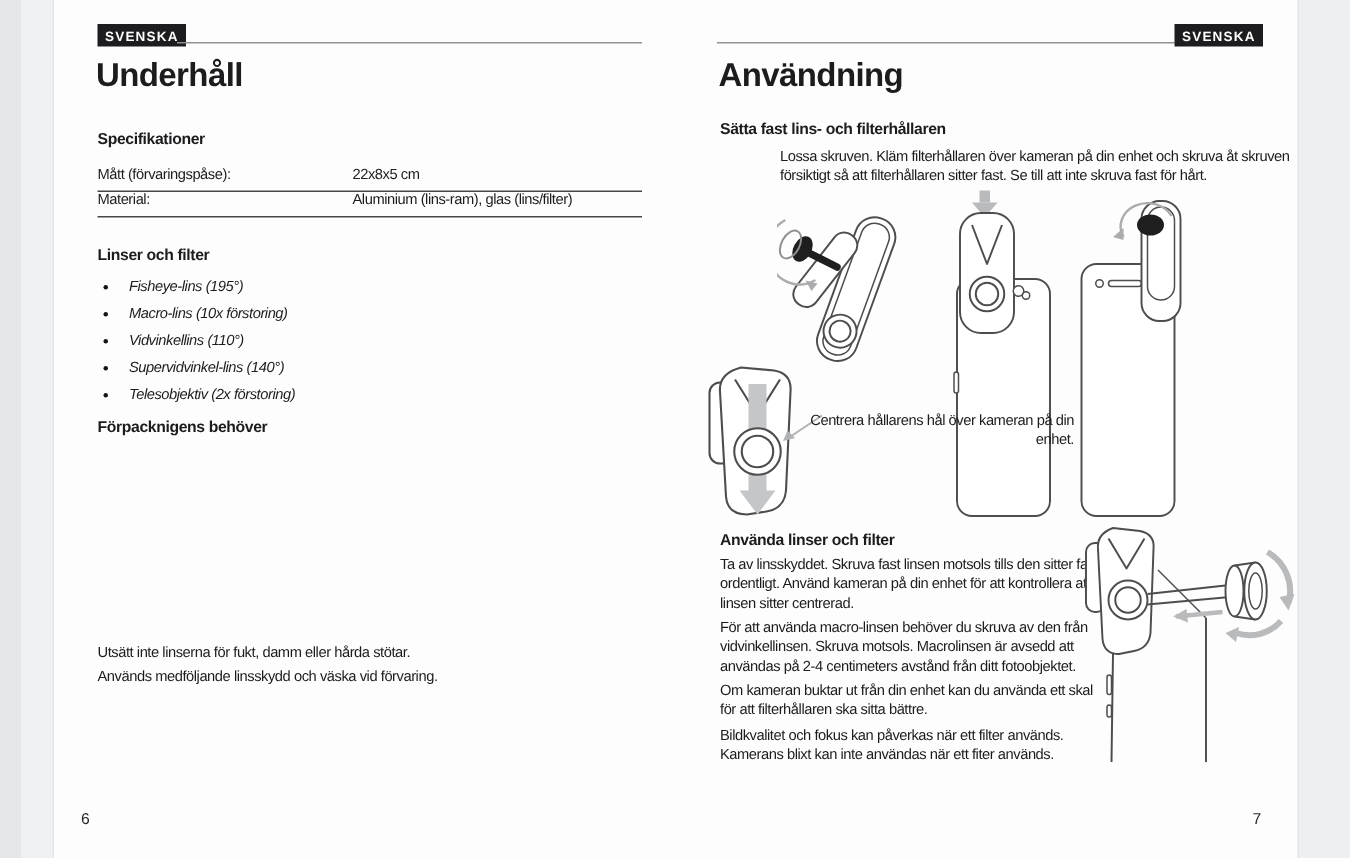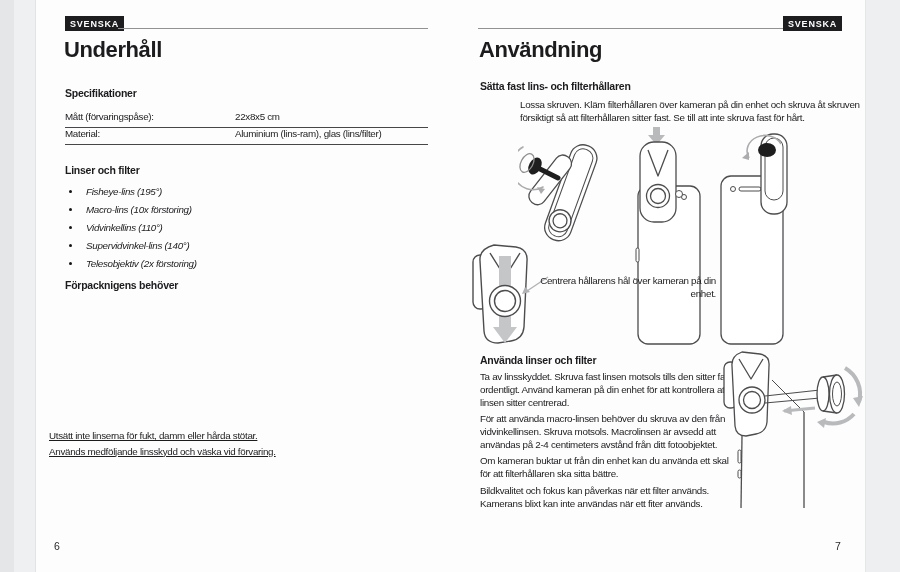--- a/index.html
+++ b/index.html
@@ -18,21 +18,21 @@
   .spec-row{display:flex;height:16px;align-items:flex-start;border-bottom:1px solid #47474a;
             font-size:9.8px;letter-spacing:-.3px;}
   .spec-label{width:170px;flex:none;}
   .list{position:absolute;left:65px;font-style:italic;}
   .li{display:flex;height:18px;align-items:center;font-size:9.8px;letter-spacing:-.3px;}
   .dot{width:3px;height:3px;border-radius:50%;background:#151515;margin:0 14px 0 4px;flex:none;}
   .para1{position:absolute;left:480px;top:98px;width:354px;margin-left:40px;}
   .caption{position:absolute;left:530px;top:275px;width:186px;text-align:right;line-height:12.5px;}
   .paras{position:absolute;left:480px;top:371px;width:254px;}
   .paras p{margin:0 0 3.5px 0;font-size:9.8px;letter-spacing:-.3px;line-height:12.9px;}
-  .maint{position:absolute;left:49px;top:428px;line-height:15.5px;text-decoration:underline;}
+  .maint{position:absolute;left:65px;top:428px;line-height:15.5px;}
   .pagenum{position:absolute;font-size:10.5px;color:#2a2a2c;}
   .illus{position:absolute;}
 </style>
 </head>
 <body>
 
 <div id="sheet">
   <div class="strip strip-left"></div>
   <div class="strip strip-right"></div>
 

